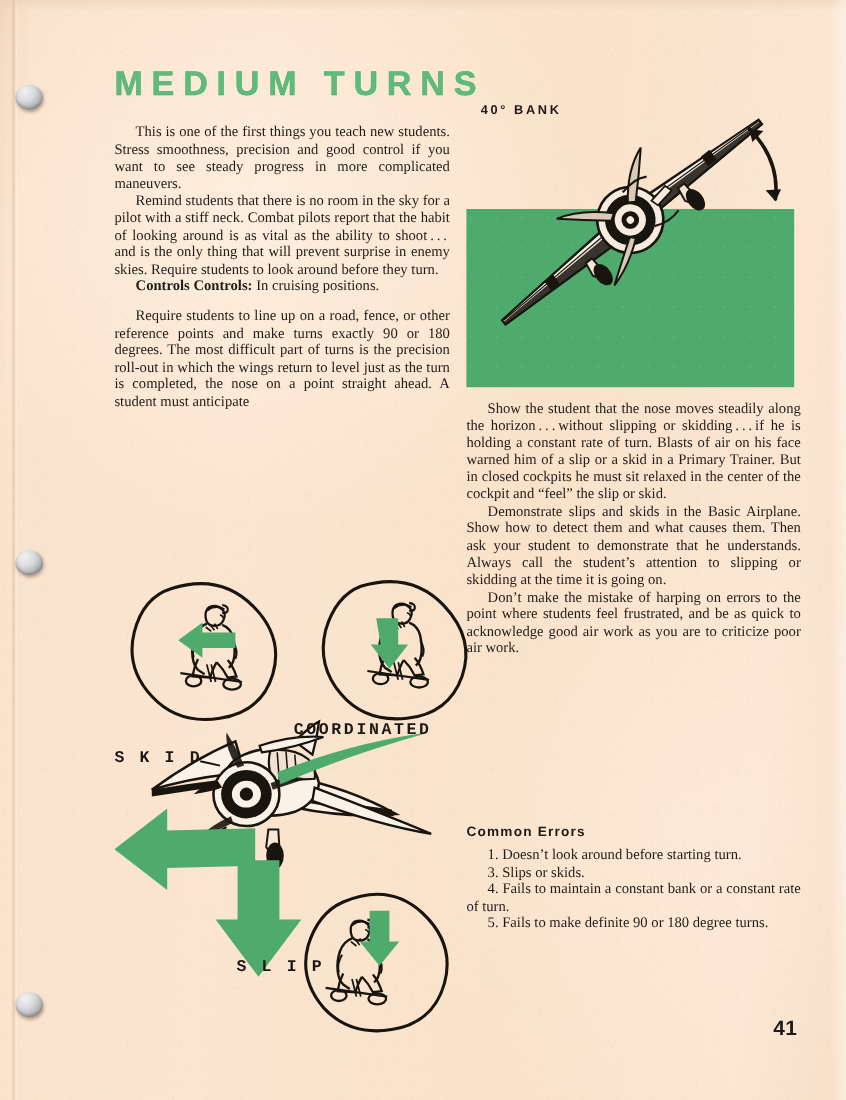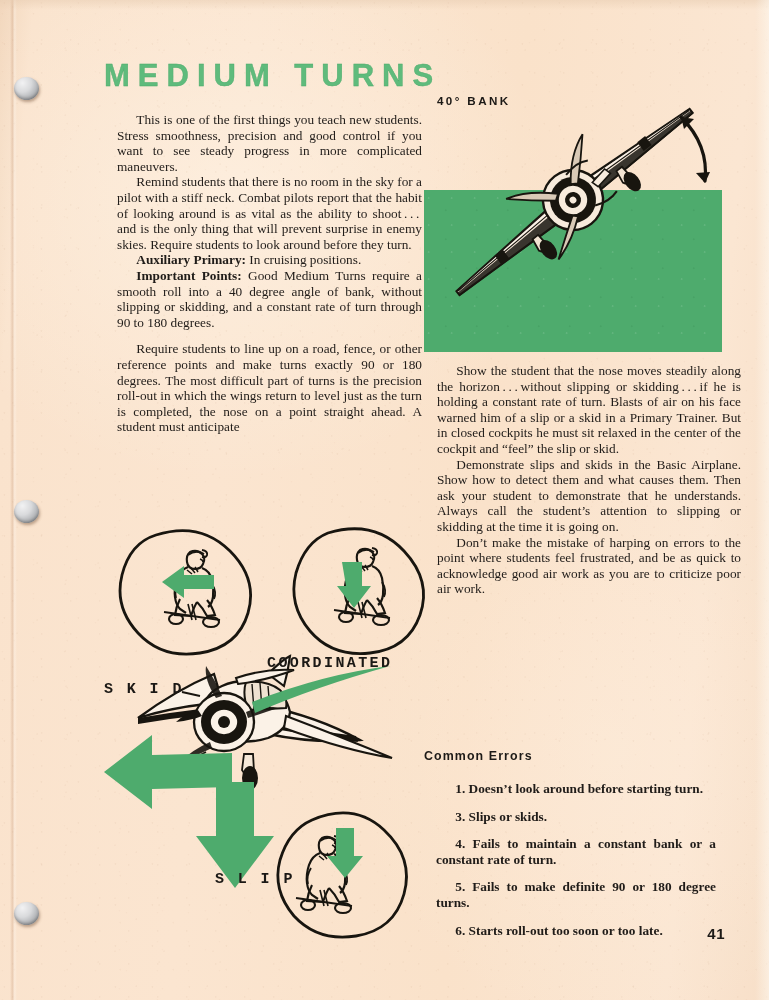--- a/index.html
+++ b/index.html
@@ -46,21 +46,21 @@
   }
 
   
   .hole{
     position:absolute;width:25px;height:23px;border-radius:50%;
     background:radial-gradient(ellipse at 34% 26%, #f2f2f3 0%, #d9dadc 38%, #b3b5b8 66%, #8a8d91 88%, #73767a 100%);
     box-shadow:1px 2px 3px rgba(110,75,50,.45), inset 0 -2px 3px rgba(0,0,0,.22);
   }
 
   
-  .col{position:absolute;font-size:13.3px;line-height:15.6px;color:#201c19;text-align:justify;margin-left:13px;}
+  .col{position:absolute;font-size:13.3px;line-height:15.6px;color:#201c19;text-align:justify;}
   .col p{margin:0;text-indent:1.45em;}
   .col p.noind{text-indent:0;}
   .lead{font-weight:bold;}
   .colL{left:104px;top:112px;width:305px;}
   .colR{left:424px;top:363px;width:304px;}
 
   .title{
     position:absolute;left:104px;top:58px;
     font-family:"Liberation Sans",sans-serif;
     font-weight:bold;font-size:31px;letter-spacing:8px;
@@ -68,26 +68,26 @@
     -webkit-text-stroke:0.4px #4aa969;
   }
 
   .errhead{
     position:absolute;left:424px;top:749px;
     font-family:"Liberation Sans",sans-serif;
     font-weight:bold;font-size:12.4px;letter-spacing:1.1px;color:#1d1a17;
   }
   .errlist{position:absolute;left:424px;top:769px;width:304px;
     font-size:13.3px;line-height:15.6px;color:#201c19;text-align:justify;}
-  .errlist p{margin:12px;text-indent:1.45em;font-weight:bold;}
+  .errlist p{margin:0;text-indent:1.45em;}
 
   .pageno{
     position:absolute;right:44px;top:925px;
     font-family:"Liberation Sans",sans-serif;
-    font-weight:bold;font-size:15px;color:#1d1a17;letter-spacing:.5px;
+    font-weight:bold;font-size:19px;color:#1d1a17;letter-spacing:.5px;
   }
 
   
   .banklabel{
     position:absolute;left:437px;top:94px;
     font-family:"Liberation Sans",sans-serif;
     font-weight:bold;font-size:11.6px;letter-spacing:2.4px;color:#1b1815;
   }
   .horizon{
     position:absolute;left:424px;top:190px;width:298px;height:162px;
@@ -269,35 +269,33 @@
     <path d="M216,782 l38,0 l0,54 l20,0 l-39,52 l-39,-52 l20,0 z" fill="#4eab6d"></path>
   </svg>
 
   <div class="ilabel lab-skid">S K I D</div>
   <div class="ilabel lab-coord">COORDINATED</div>
   <div class="ilabel lab-slip">S L I P</div>
 
   <div class="col colL">
     <p><span>This is one of the first things you teach new students. Stress smoothness, precision and good control if you want to see steady progress in more complicated maneuvers.</span></p>
     <p><span>Remind students that there is no room in the sky for a pilot with a stiff neck. Combat pilots report that the habit of looking around is as vital as the ability to shoot . . . and is the only thing that will prevent surprise in enemy skies. Require students to look around before they turn.</span></p>
-    <p><span class="lead">Auxiliary Primary:</span><span> In cruising positions.</span></p>
-    <p><span class="lead">Important Points:</span><span> Good Medium Turns require a smooth roll into a 40 degree angle of bank, without slipping or skidding, and a constant rate of turn through 90 to 180 degrees.</span></p>
+    <p><span class="lead">Controls Controls:</span><span> In cruising positions.</span></p>
     <p style="margin-top:11px;"><span>Require students to line up on a road, fence, or other reference points and make turns exactly 90 or 180 degrees. The most difficult part of turns is the precision roll-out in which the wings return to level just as the turn is completed, the nose on a point straight ahead. A student must anticipate</span></p>
   </div>
 
   <div class="col colR">
     <p><span>Show the student that the nose moves steadily along the horizon . . . without slipping or skidding . . . if he is holding a constant rate of turn. Blasts of air on his face warned him of a slip or a skid in a Primary Trainer. But in closed cockpits he must sit relaxed in the center of the cockpit and “feel” the slip or skid.</span></p>
     <p><span>Demonstrate slips and skids in the Basic Airplane. Show how to detect them and what causes them. Then ask your student to demonstrate that he understands. Always call the student’s attention to slipping or skidding at the time it is going on.</span></p>
     <p><span>Don’t make the mistake of harping on errors to the point where students feel frustrated, and be as quick to acknowledge good air work as you are to criticize poor air work.</span></p>
   </div>
 
   <div class="errhead">Common Errors</div>
   <div class="errlist">
     <p>1.  Doesn’t look around before starting turn.</p>
     <p>3.  Slips or skids.</p>
     <p>4.  Fails to maintain a constant bank or a constant rate of turn.</p>
     <p>5.  Fails to make definite 90 or 180 degree turns.</p>
-    <p>6.  Starts roll-out too soon or too late.</p>
   </div>
 
   <div class="pageno">41</div>
 
 </div>
 
 </body></html>

